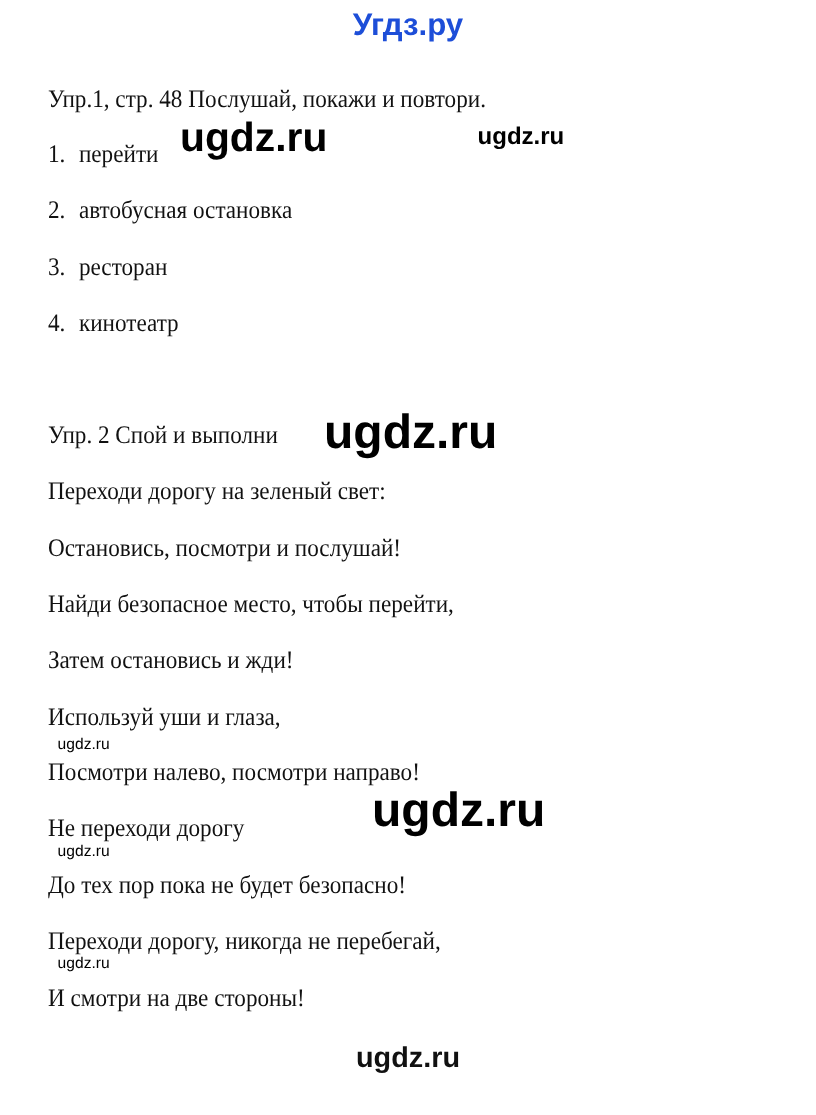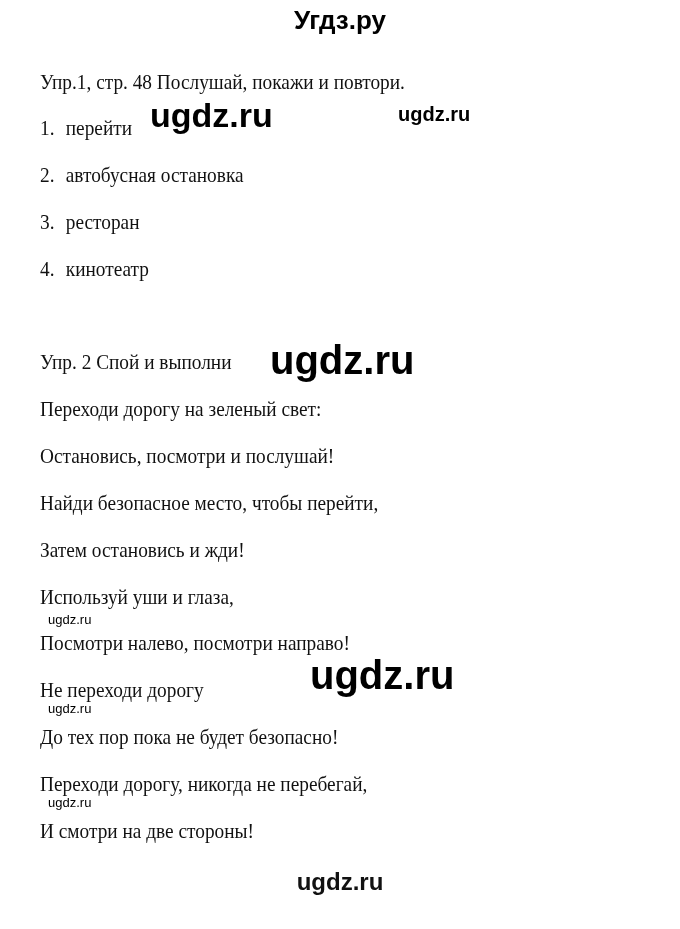--- a/index.html
+++ b/index.html
@@ -16,21 +16,21 @@
     }
     .page-header {
       position: absolute;
       top: 4px;
       left: 0;
       width: 680px;
       text-align: center;
       font-family: "Liberation Sans", "DejaVu Sans", sans-serif;
       font-weight: bold;
       font-size: 26px;
-      color: #000000;
+      color: #1d4ed8;
       line-height: 32px;
     }
     .line {
       position: absolute;
       left: 40px;
       font-family: "Liberation Serif", "DejaVu Serif", serif;
       font-size: 21px;
       line-height: 24px;
       white-space: nowrap;
       color: #111111;

